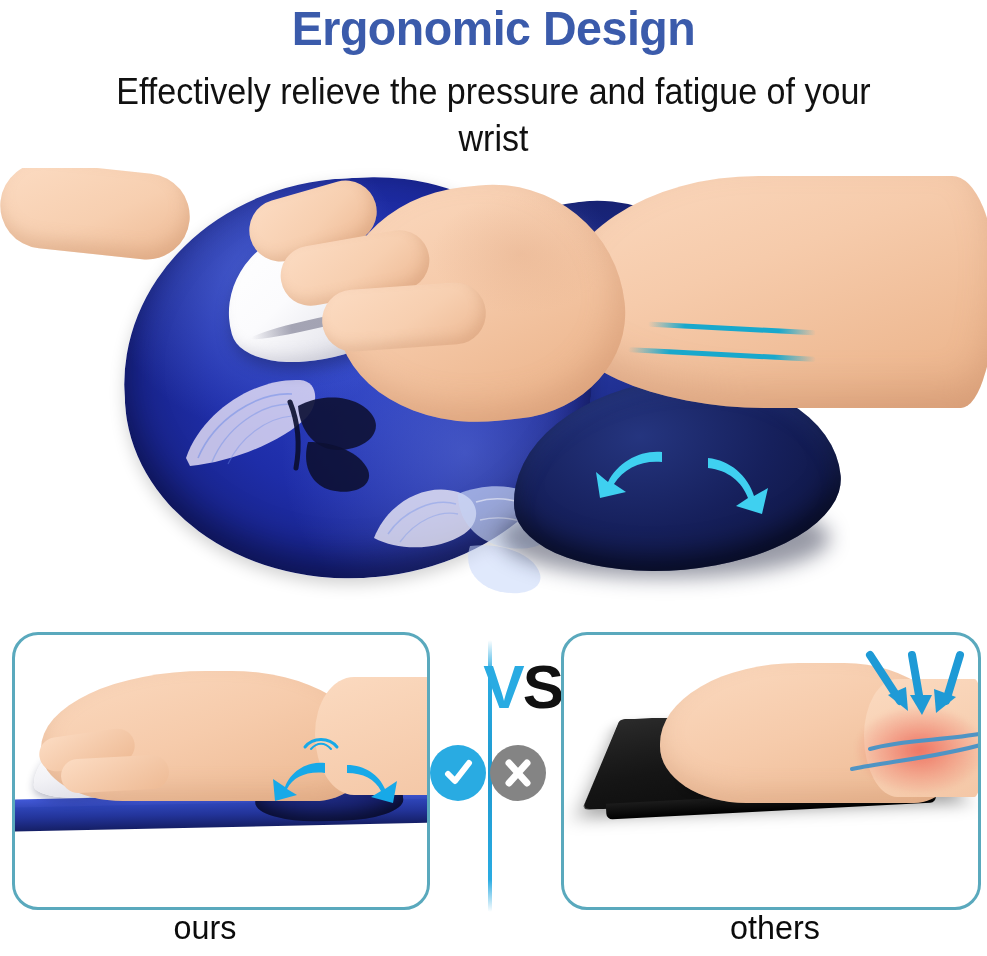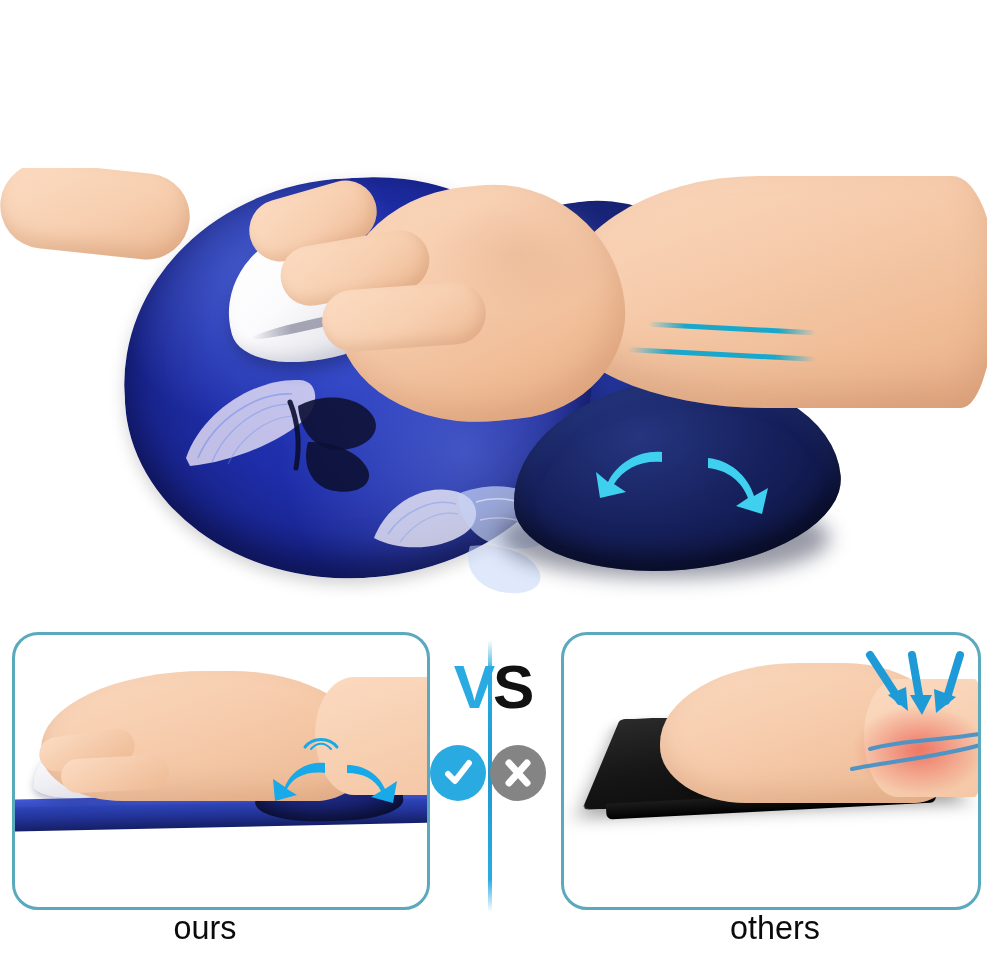--- a/index.html
+++ b/index.html
@@ -206,21 +206,21 @@
   .down-arrows{position:absolute;left:296px;top:14px;width:120px;height:72px;}
   .stress-lines{position:absolute;left:284px;top:96px;width:148px;height:50px;}
 
   
   .vs-col{position:absolute;left:424px;top:0;width:138px;height:300px;}
   .vs-line{
     position:absolute;left:64px;top:8px;width:4px;height:272px;
     background:linear-gradient(180deg,rgba(41,171,226,0) 0%,#29abe2 12%,#1f9ad0 50%,#29abe2 88%,rgba(41,171,226,0) 100%);
     border-radius:2px;
   }
-  .vs-text{position:absolute;left:0;top:24px;width:138px;text-align:center;
+  .vs-text{position:absolute;left:0;top:24px;width:138px;text-align:right;
     font-size:62px;font-weight:bold;line-height:62px;letter-spacing:-2px;}
   .vs-v{color:#29abe2;}
   .vs-s{color:#111111;}
   .badge{
     position:absolute;top:113px;width:56px;height:56px;border-radius:50%;
     display:flex;align-items:center;justify-content:center;
   }
   .badge-check{left:6px;background:#29abe2;}
   .badge-x{left:66px;background:#848484;}
 
@@ -230,20 +230,24 @@
     font-family:"Liberation Sans", sans-serif;text-align:center;transform:scaleX(0.95);
   }
   .cap-ours{left:80px;width:250px;}
   .cap-others{left:650px;width:250px;}
 </style>
 </head>
 <body>
 
 <div class="stage">
 
+  <div class="header">
+    <div class="title">Ergonomic Design</div>
+    <div class="subtitle">Effectively relieve the pressure and fatigue of your wrist</div>
+  </div>
 
   <div class="hero">
 
     <div class="pad-lobe"></div>
     <div class="pad-main"></div>
 
     <div class="bfly" style="left:168px;top:178px;">
       <svg width="240" height="170" viewBox="0 0 240 170">
         <g opacity="0.92">
           <path d="M18 112 C34 66 86 32 132 34 C150 35 152 58 138 72 C116 94 66 116 22 120 Z" fill="rgba(232,226,248,0.88)"></path>

